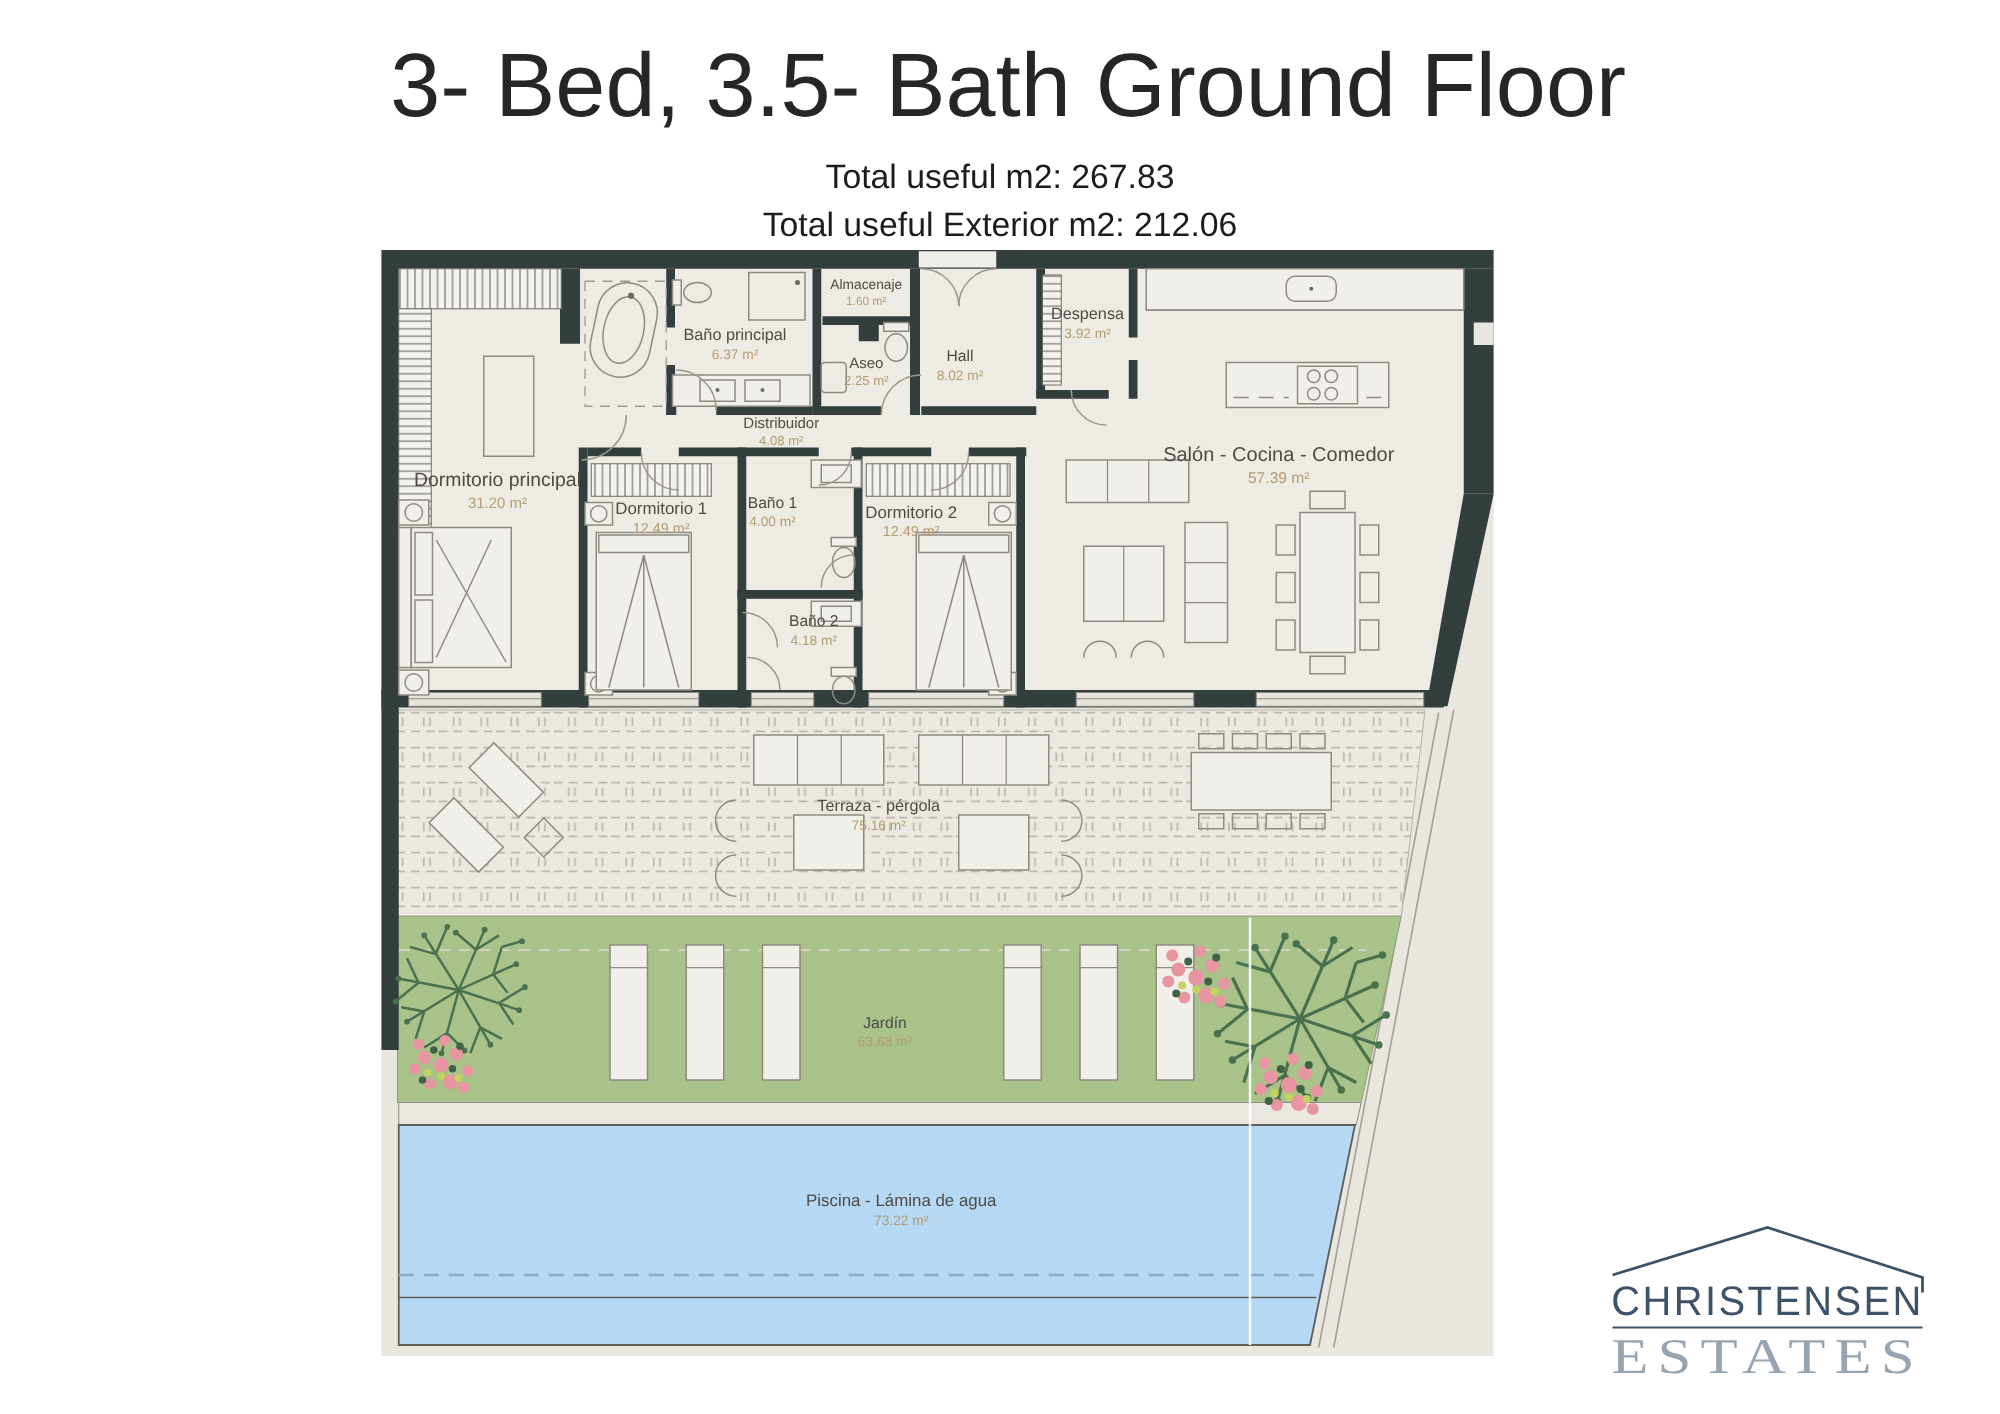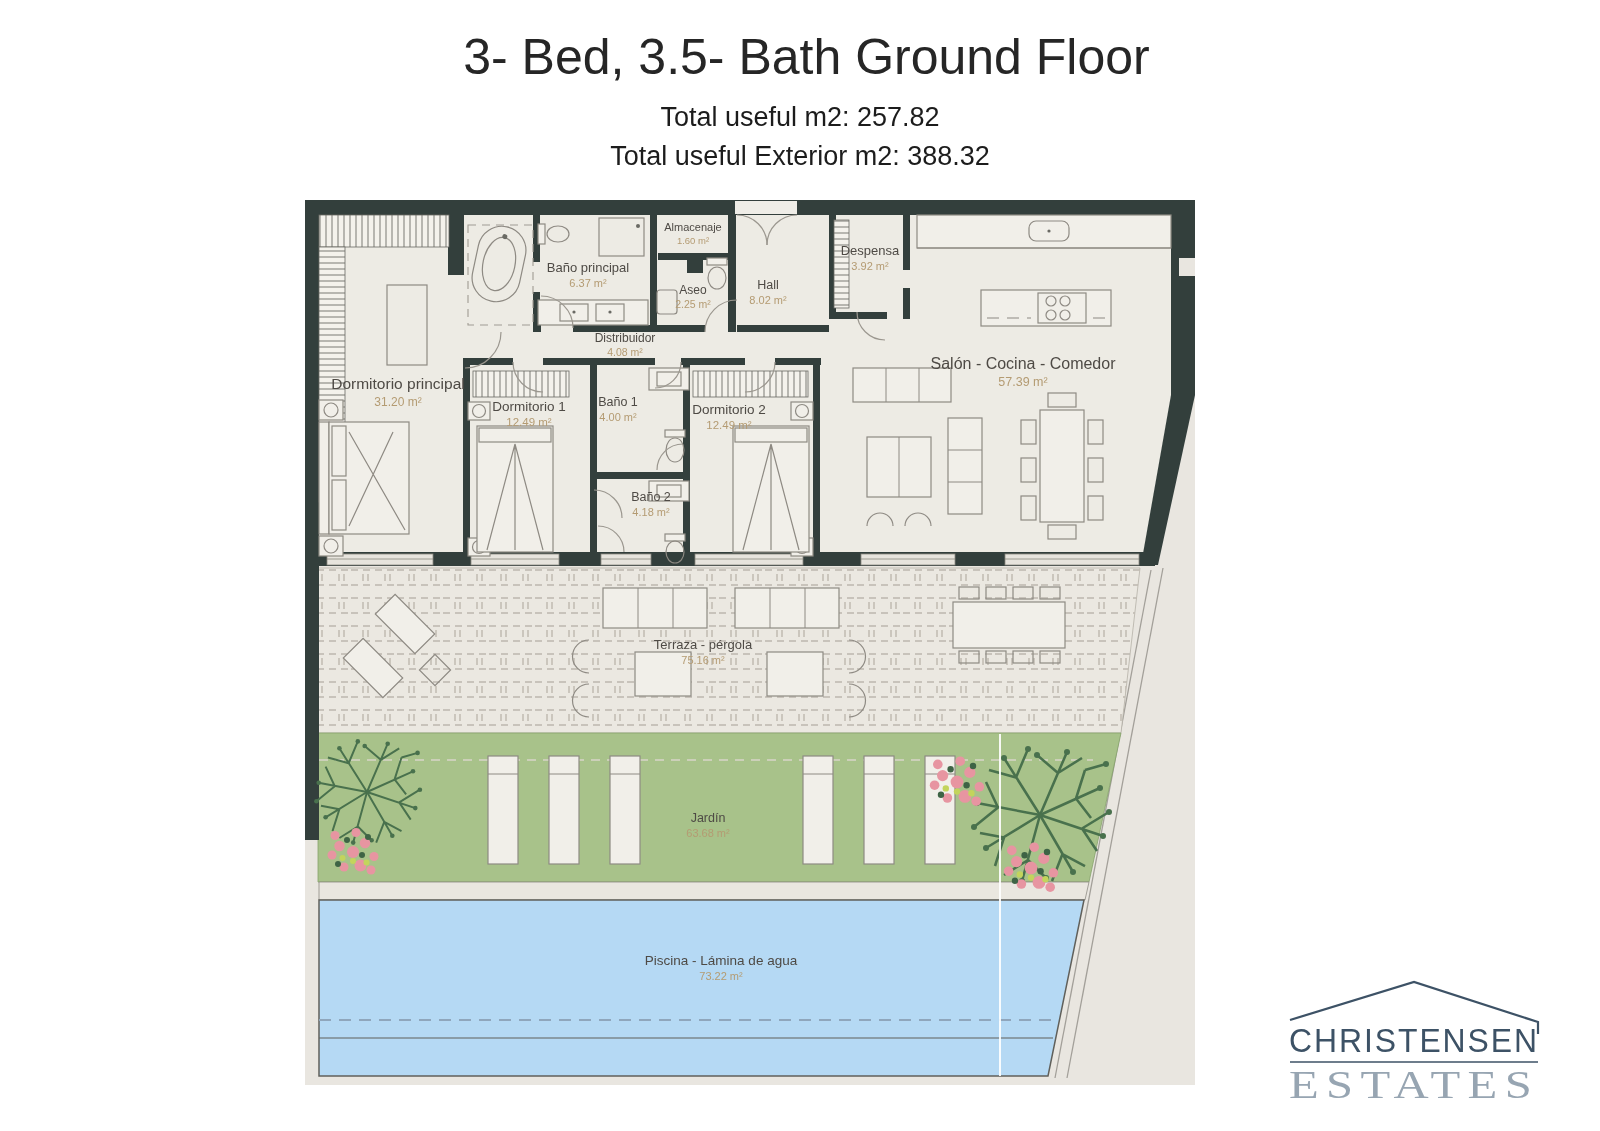--- a/index.html
+++ b/index.html
@@ -1,40 +1,40 @@
 <!DOCTYPE html>
 <html><head>
 <meta charset="utf-8">
 <style>
   html,body{margin:0;padding:0;background:#ffffff;}
   body{width:1600px;height:1131px;position:relative;overflow:hidden;
        font-family:"Liberation Sans",sans-serif;}
   header{position:absolute;top:28px;left:0;width:100%;text-align:center;}
-  h1{font-size:50px;font-weight:400;color:#262626;margin:0 0 16px 13px;}
+  h1{font-size:72px;font-weight:400;color:#262626;margin:0 0 16px 13px;}
   .sub{font-size:27px;color:#1c1c1c;margin:8px 0;}
   .plan{position:absolute;left:305px;top:200px;width:712px;height:885px;}
   .logo{position:absolute;left:1280px;top:974px;}
   
   text{font-family:"Liberation Sans",sans-serif;}
   .rl{fill:#4e4a45;}
   .ra{fill:#b49b72;}
   .serif{font-family:"Liberation Serif",serif;}
   .wall{fill:#333f3c;}
   .furn{fill:none;stroke:#8e8a83;stroke-width:1.2;}
   .furnf{fill:#f1efe9;stroke:#8e8a83;stroke-width:1.2;}
   .arc{fill:none;stroke:#9b978f;stroke-width:1.2;}
   .win{fill:#e7e4dd;stroke:#8b887f;stroke-width:0.8;}
 </style>
 </head>
 <body>
 
 <header>
   <h1>3- Bed, 3.5- Bath Ground Floor</h1>
-  <p class="sub">Total useful m2: 257.82</p>
-  <p class="sub">Total useful Exterior m2: 388.32</p>
+  <p class="sub">Total useful m2: 267.83</p>
+  <p class="sub">Total useful Exterior m2: 212.06</p>
 </header>
 
 <div class="plan">
 <svg width="890" height="885" viewBox="0 0 890 885">
   <defs>
     <pattern id="stripesV" width="6" height="10" patternUnits="userSpaceOnUse">
       <rect width="6" height="10" fill="#f4f2ec"></rect>
       <line x1="3" y1="0" x2="3" y2="10" stroke="#7a7a74" stroke-width="1"></line>
     </pattern>
     <pattern id="stripesH" width="10" height="6" patternUnits="userSpaceOnUse">

